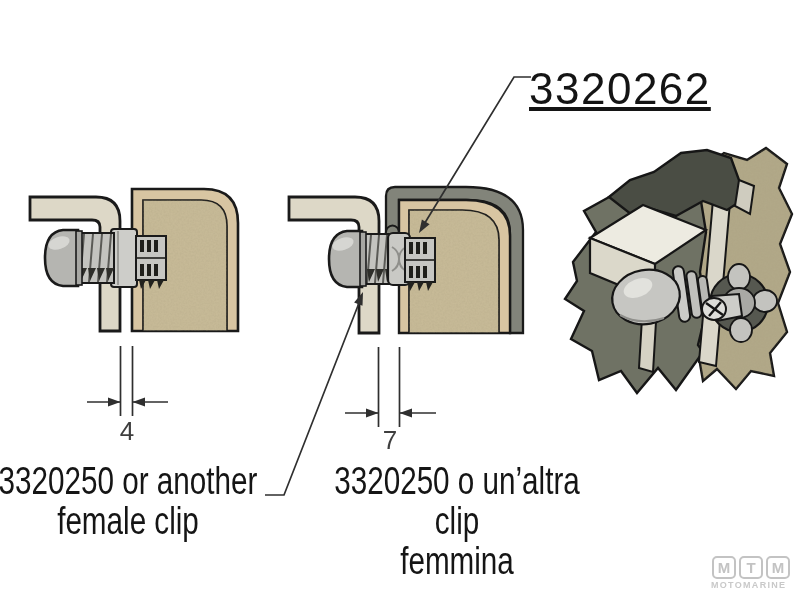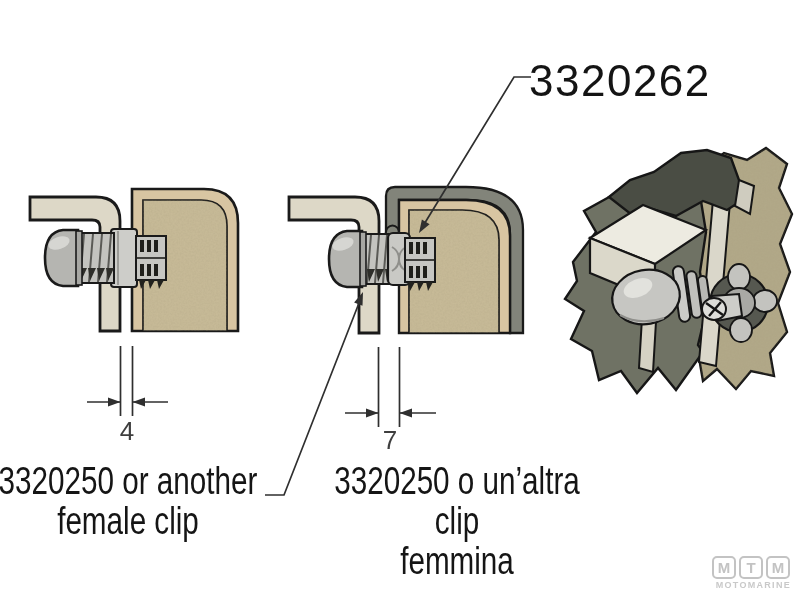--- a/index.html
+++ b/index.html
@@ -2,34 +2,34 @@
 <html><head>
 <meta charset="utf-8">
 <style>
   html,body { margin:0; padding:0; background:#ffffff; }
   .stage {
     position:relative; width:800px; height:600px; background:#ffffff;
     overflow:hidden; font-family:"Liberation Sans", sans-serif;
   }
   svg text { font-family:"Liberation Sans", sans-serif; }
   .lbl { position:absolute; color:#141414; white-space:nowrap; }
-  .part-label { font-size:44px; letter-spacing:1.5px; top:56px; left:529px; }
+  .part-label { font-size:44px; letter-spacing:1.5px; top:64px; left:529px;text-decoration:underline; }
   .caption {
     position:absolute; width:336px; text-align:center;
     font-size:38px; line-height:40px; color:#151515;
     transform:scale(0.78,1); transform-origin:50% 0;
   }
   .logo { position:absolute; left:711px; top:556px; width:80px; }
   .logo-row { display:flex; justify-content:center; gap:3px; }
   .logo-box {
     width:20px; height:19px; border:2.5px solid #c3c3c3; border-radius:5px;
     color:#c3c3c3; font-weight:bold; font-size:15px; line-height:19px; text-align:center;
   }
   .logo-sub {
-    font-size:9px; letter-spacing:1.3px; color:#c9c9c9; text-align:right;
+    font-size:9px; letter-spacing:1.3px; color:#c9c9c9; text-align:left;
     margin-top:1px; font-weight:bold;
   }
 </style>
 </head>
 <body>
 
 <div class="stage">
 
 <svg width="800" height="600" viewBox="0 0 800 600">
   <defs>

